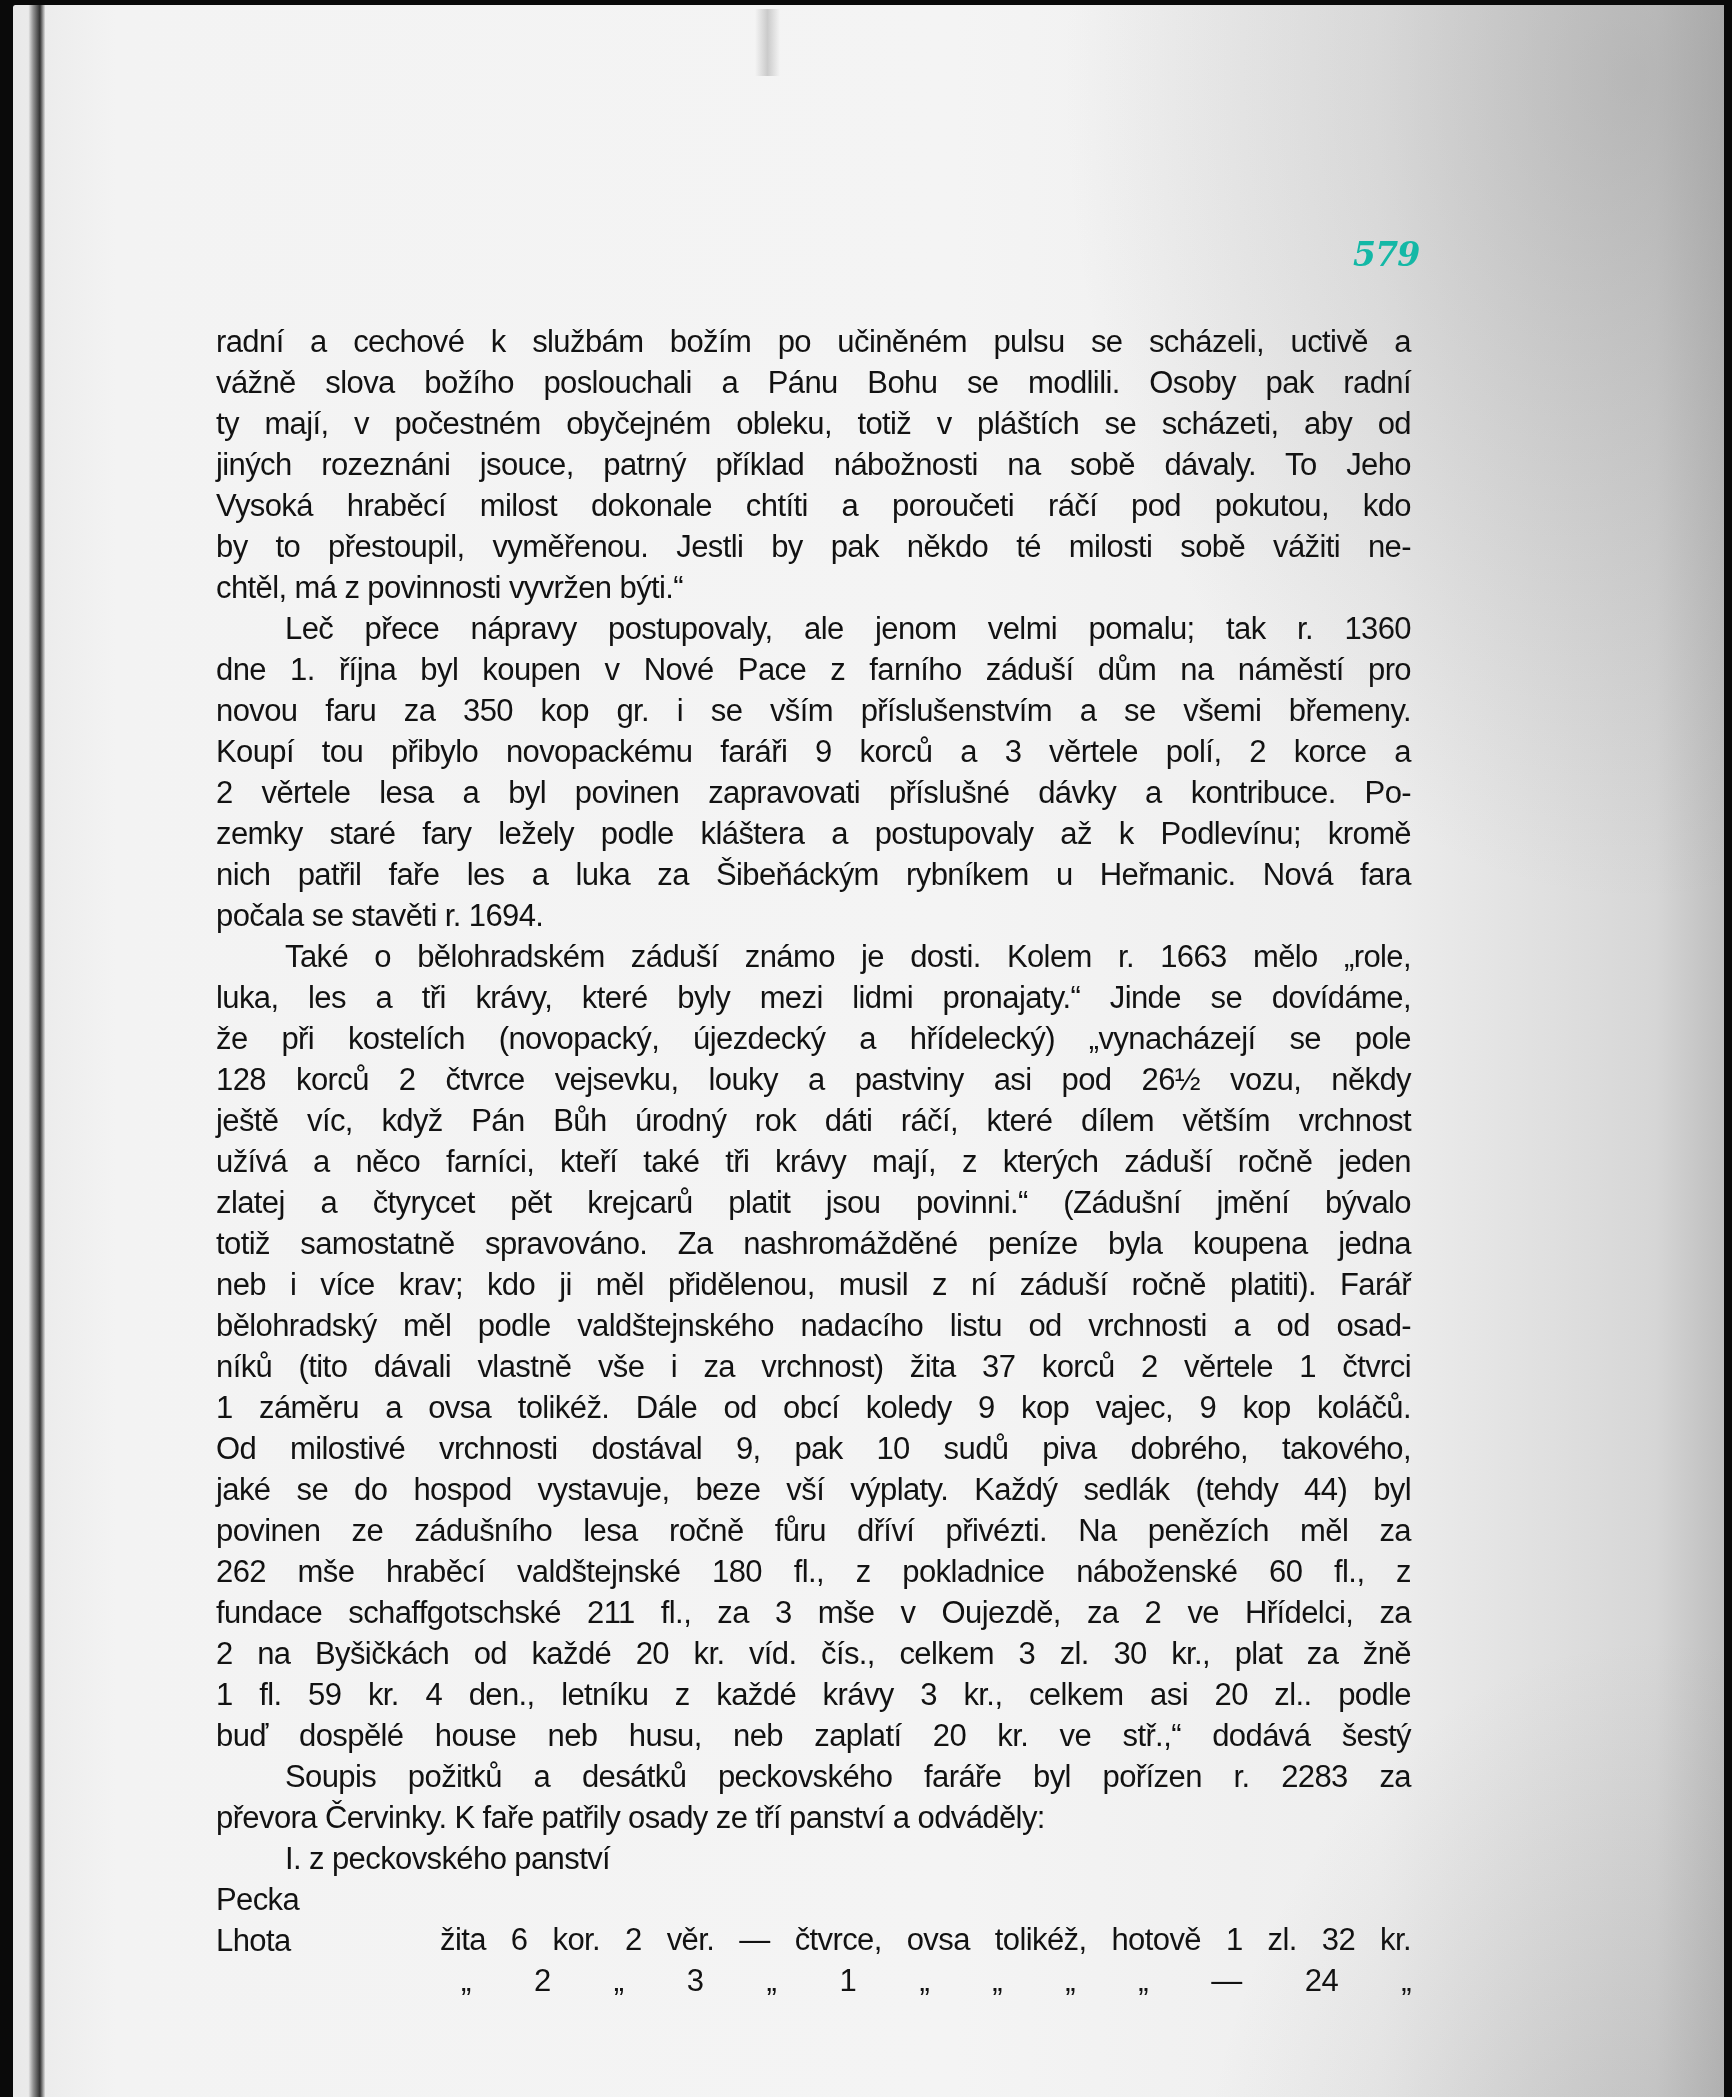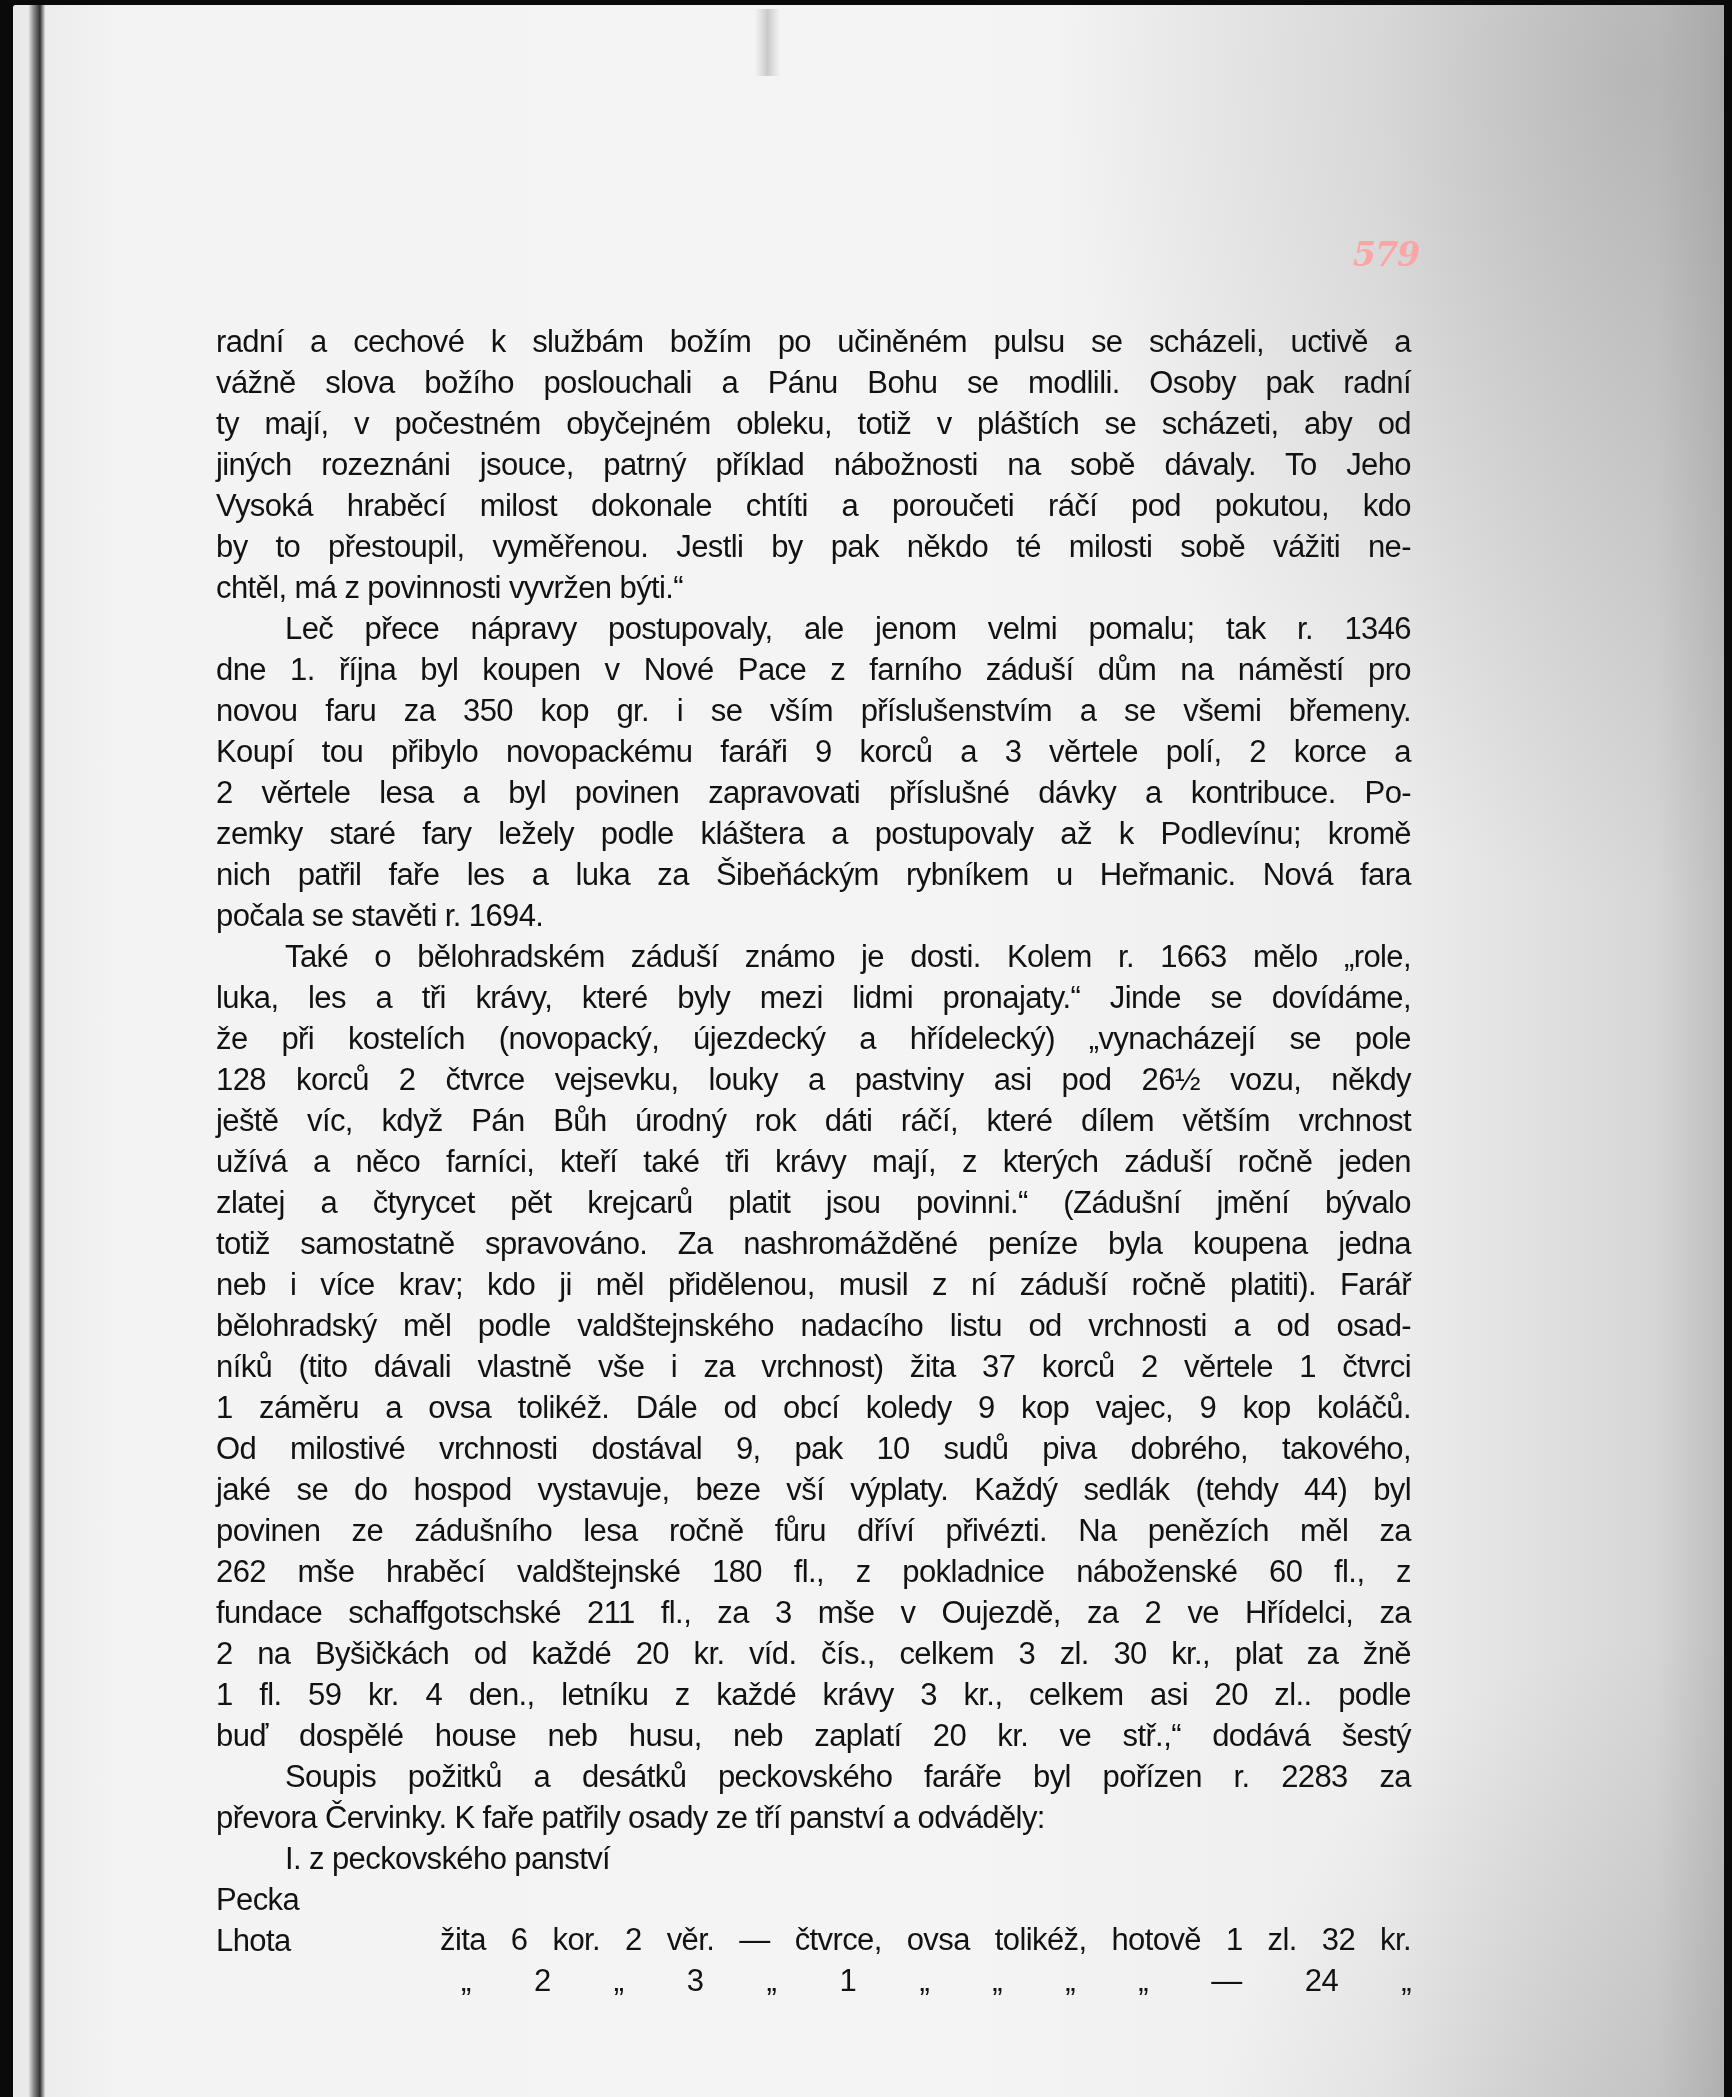--- a/index.html
+++ b/index.html
@@ -22,21 +22,21 @@
   .left-rule {
     position: absolute; left: 15px; top: 0; width: 17.6px; height: 2399px;
     background: linear-gradient(90deg, #f2f2f2 0%, #8a8a8a 30%, #1d1d1d 70%, #dcdcdc 100%);
     opacity: 0.9;
   }
   .gutter-shadow { position: absolute; left: 742px; top: 4.2px; width: 25px; height: 67px;
     background: linear-gradient(90deg, rgba(0,0,0,0), rgba(80,80,80,0.25), rgba(0,0,0,0)); }
   .page-number {
     position: absolute; left: 1353px; top: 235px;
     font-family: "DejaVu Serif", serif; font-style: italic; font-weight: bold;
-    font-size: 33px; color: #fca5a5; letter-spacing: -0.8px; text-align: center;
+    font-size: 33px; color: #14b8a6; letter-spacing: -0.8px; text-align: center;
   }
   .text {
     position: absolute; left: 216px; top: 321px; width: 1195px;
     color: #121212;
   }
   .line {
     display: block; height: 41px; line-height: 41px;
     font-size: 31px; white-space: nowrap;
     text-align: justify; text-align-last: justify;
     transform-origin: left center;
@@ -60,21 +60,21 @@
 <div class="page-number">579</div>
 
 <div class="text" id="body-text">
     <div class="line">radní a cechové k službám božím po učiněném pulsu se scházeli, uctivě a</div>
     <div class="line">vážně slova božího poslouchali a Pánu Bohu se modlili. Osoby pak radní</div>
     <div class="line">ty mají, v počestném obyčejném obleku, totiž v pláštích se scházeti, aby od</div>
     <div class="line">jiných rozeznáni jsouce, patrný příklad nábožnosti na sobě dávaly. To Jeho</div>
     <div class="line">Vysoká hraběcí milost dokonale chtíti a poroučeti ráčí pod pokutou, kdo</div>
     <div class="line">by to přestoupil, vyměřenou. Jestli by pak někdo té milosti sobě vážiti ne-</div>
     <div class="line last">chtěl, má z povinnosti vyvržen býti.“</div>
-    <div class="line indent">Leč přece nápravy postupovaly, ale jenom velmi pomalu; tak r. 1346</div>
+    <div class="line indent">Leč přece nápravy postupovaly, ale jenom velmi pomalu; tak r. 1360</div>
     <div class="line">dne 1. října byl koupen v Nové Pace z farního záduší dům na náměstí pro</div>
     <div class="line">novou faru za 350 kop gr. i se vším příslušenstvím a se všemi břemeny.</div>
     <div class="line">Koupí tou přibylo novopackému faráři 9 korců a 3 věrtele polí, 2 korce a</div>
     <div class="line">2 věrtele lesa a byl povinen zapravovati příslušné dávky a kontribuce. Po-</div>
     <div class="line">zemky staré fary ležely podle kláštera a postupovaly až k Podlevínu; kromě</div>
     <div class="line">nich patřil faře les a luka za Šibeňáckým rybníkem u Heřmanic. Nová fara</div>
     <div class="line last">počala se stavěti r. 1694.</div>
     <div class="line indent">Také o bělohradském záduší známo je dosti. Kolem r. 1663 mělo „role,</div>
     <div class="line">luka, les a tři krávy, které byly mezi lidmi pronajaty.“ Jinde se dovídáme,</div>
     <div class="line">že při kostelích (novopacký, újezdecký a hřídelecký) „vynacházejí se pole</div>

